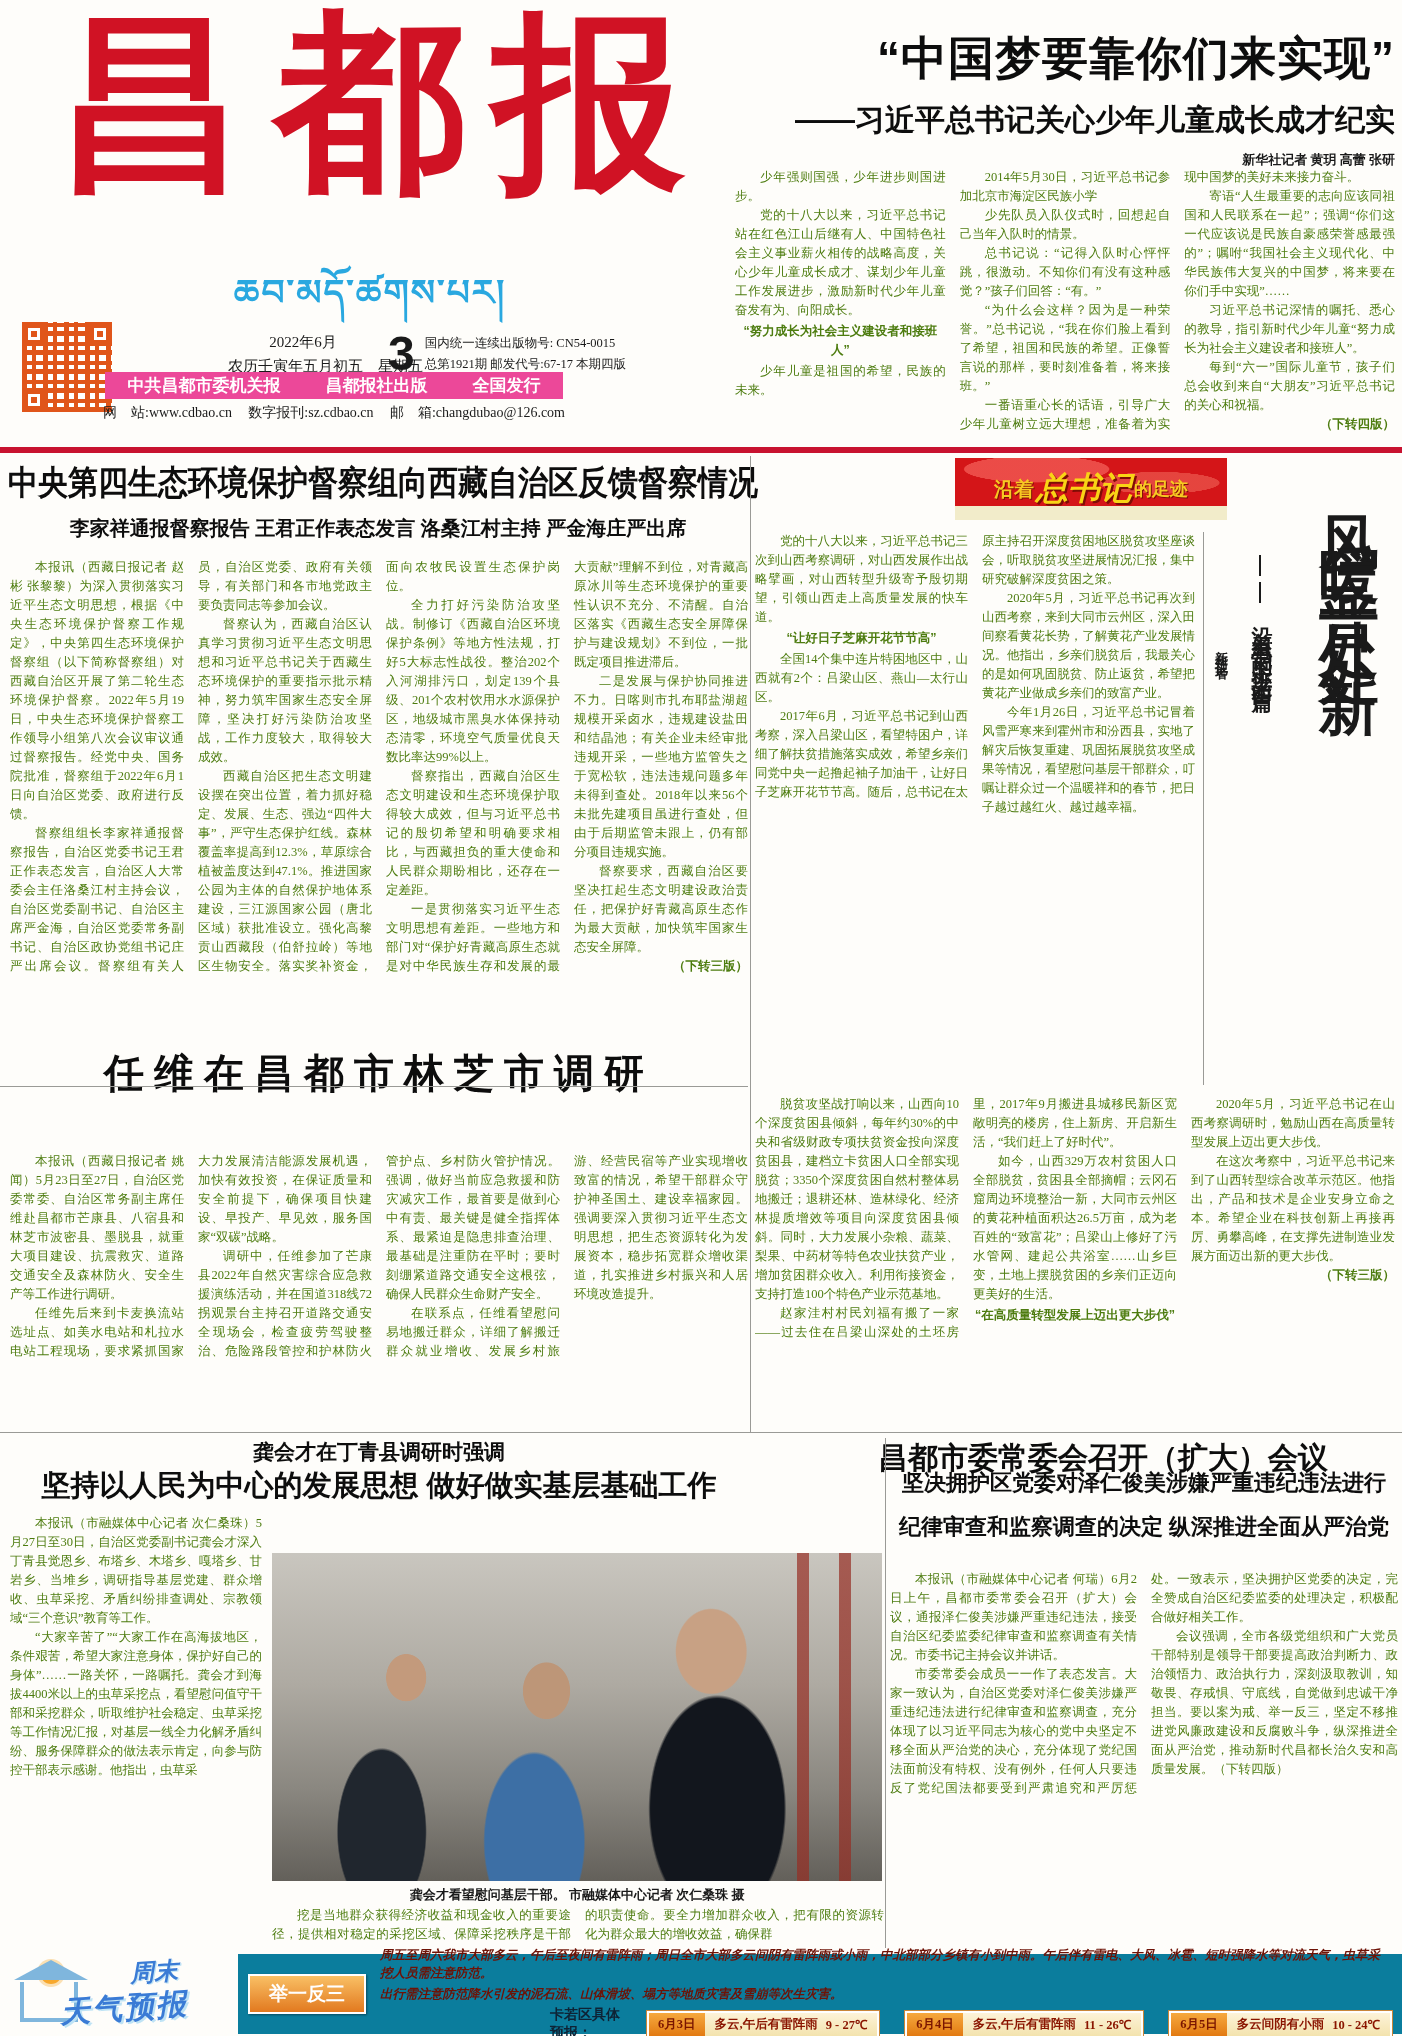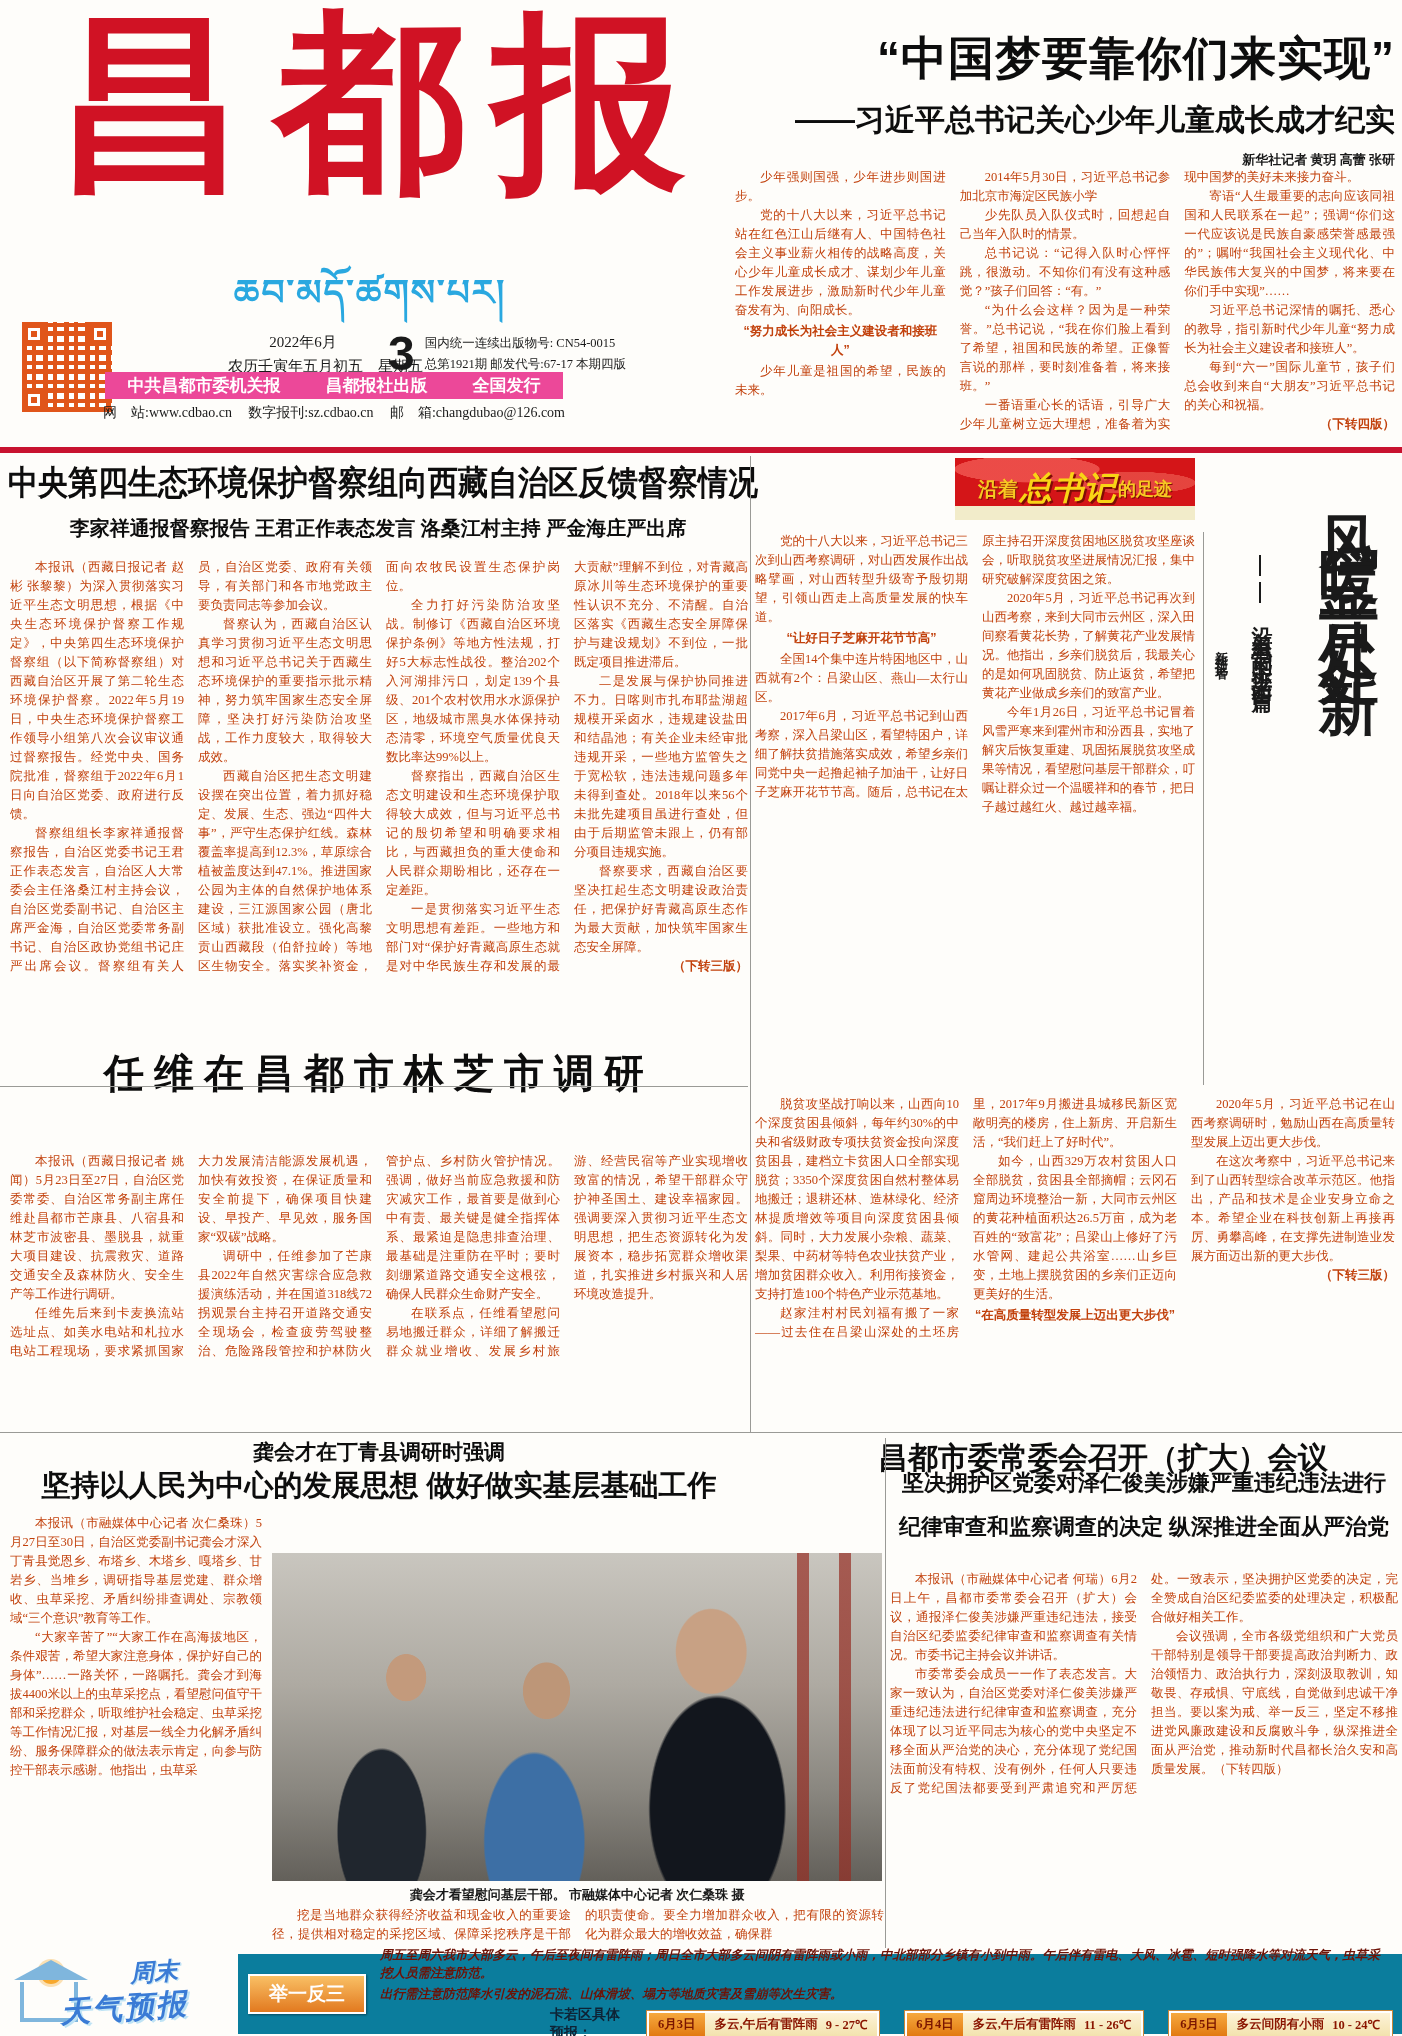--- a/index.html
+++ b/index.html
@@ -25,40 +25,40 @@
   .dateblock { position:absolute; left:228px; top:330px; width:340px; display:flex; align-items:center; gap:10px; }
   .dateblock .dcol1 { width:150px; text-align:center; font-size:15px; line-height:1.6; white-space:nowrap; }
   .pageno { font-family:"Liberation Sans",sans-serif; font-weight:900; font-size:48px; line-height:1; }
   .dateblock .dcol2 { font-size:12.5px; line-height:1.7; white-space:nowrap; }
   .orgbar { position:absolute; left:105px; top:372px; width:458px; height:27px; background:#ec4899;
     color:#fff; display:flex; align-items:center; justify-content:space-around;
     font-family:"Liberation Sans",sans-serif; font-weight:bold; font-size:17px; }
   .contact { position:absolute; left:103px; top:404px; width:462px; display:flex; justify-content:space-between; font-size:14px; }
   .redrule { position:absolute; left:0; top:447px; width:1402px; height:6px; background:#c81230; }
   
-  .para { font-size:12.5px; line-height:1.52; text-align:justify; text-indent:2em; color:#c2410c; }
+  .para { font-size:12.5px; line-height:1.52; text-align:justify; text-indent:2em; color:#4d7c0f; }
   .para.sub { font-weight:bold; text-align:center; text-indent:0; font-family:"Liberation Sans",sans-serif; padding:2px 0; }
   .para.jump { text-align:right; font-weight:bold; text-indent:0; }
   .cols2 { column-count:2; column-gap:14px; overflow:hidden; }
   .cols3 { column-count:3; column-gap:14px; overflow:hidden; }
   .cols4 { column-count:4; column-gap:14px; overflow:hidden; }
   .hl { font-family:"Liberation Sans",sans-serif; font-weight:900; color:#0d0d0d; }
   
   .top-art-head { position:absolute; left:700px; top:28px; width:695px; text-align:right; }
   .top-art-head .h1 { font-size:46px; letter-spacing:1px; white-space:nowrap; }
   .top-art-head .h2 { font-size:30px; margin-top:10px; }
   .top-art-head .byl { font-size:13px; font-weight:bold; margin-top:10px; font-family:"Liberation Serif",serif; }
   .top-art-body { position:absolute; left:735px; top:168px; width:660px; height:272px; }
   
   .lead-head { position:absolute; left:8px; top:460px; width:740px; text-align:center; }
   .lead-head .h1 { font-size:30px; white-space:nowrap; transform:scaleY(1.12); transform-origin:top; }
   .lead-head .h2 { font-size:20px; margin-top:14px; white-space:nowrap; }
   .lead-body { position:absolute; left:10px; top:558px; width:738px; height:518px; }
   
-  .banner { position:absolute; left:955px; top:458px; width:240px; height:62px;
+  .banner { position:absolute; left:955px; top:458px; width:272px; height:62px;
     background:
       radial-gradient(ellipse 120px 22px at 30% 18%, rgba(255,120,110,.55) 0 60%, transparent 61%),
       radial-gradient(ellipse 100px 18px at 75% 40%, rgba(255,140,120,.4) 0 60%, transparent 61%),
       linear-gradient(180deg,#d41518 0 78%, #f2ecca 78% 100%);
     display:flex; align-items:center; justify-content:center; gap:2px; }
   .banner .b1 { color:#f7c922; font-weight:bold; font-size:20px; text-shadow:1px 1px 0 #7e0d05; }
   .banner .b2 { color:#f9d415; font-weight:900; font-size:32px; font-style:italic; text-shadow:2px 2px 0 #7e0d05; font-family:"Liberation Sans",sans-serif; }
   .banner .b3 { color:#f7c922; font-weight:bold; font-size:18px; text-shadow:1px 1px 0 #7e0d05; }
   .v-head { position:absolute; left:1308px; top:468px; height:620px; writing-mode:vertical-rl;
     font-family:"Liberation Sans",sans-serif; font-weight:900; font-size:60px; letter-spacing:26px; }

